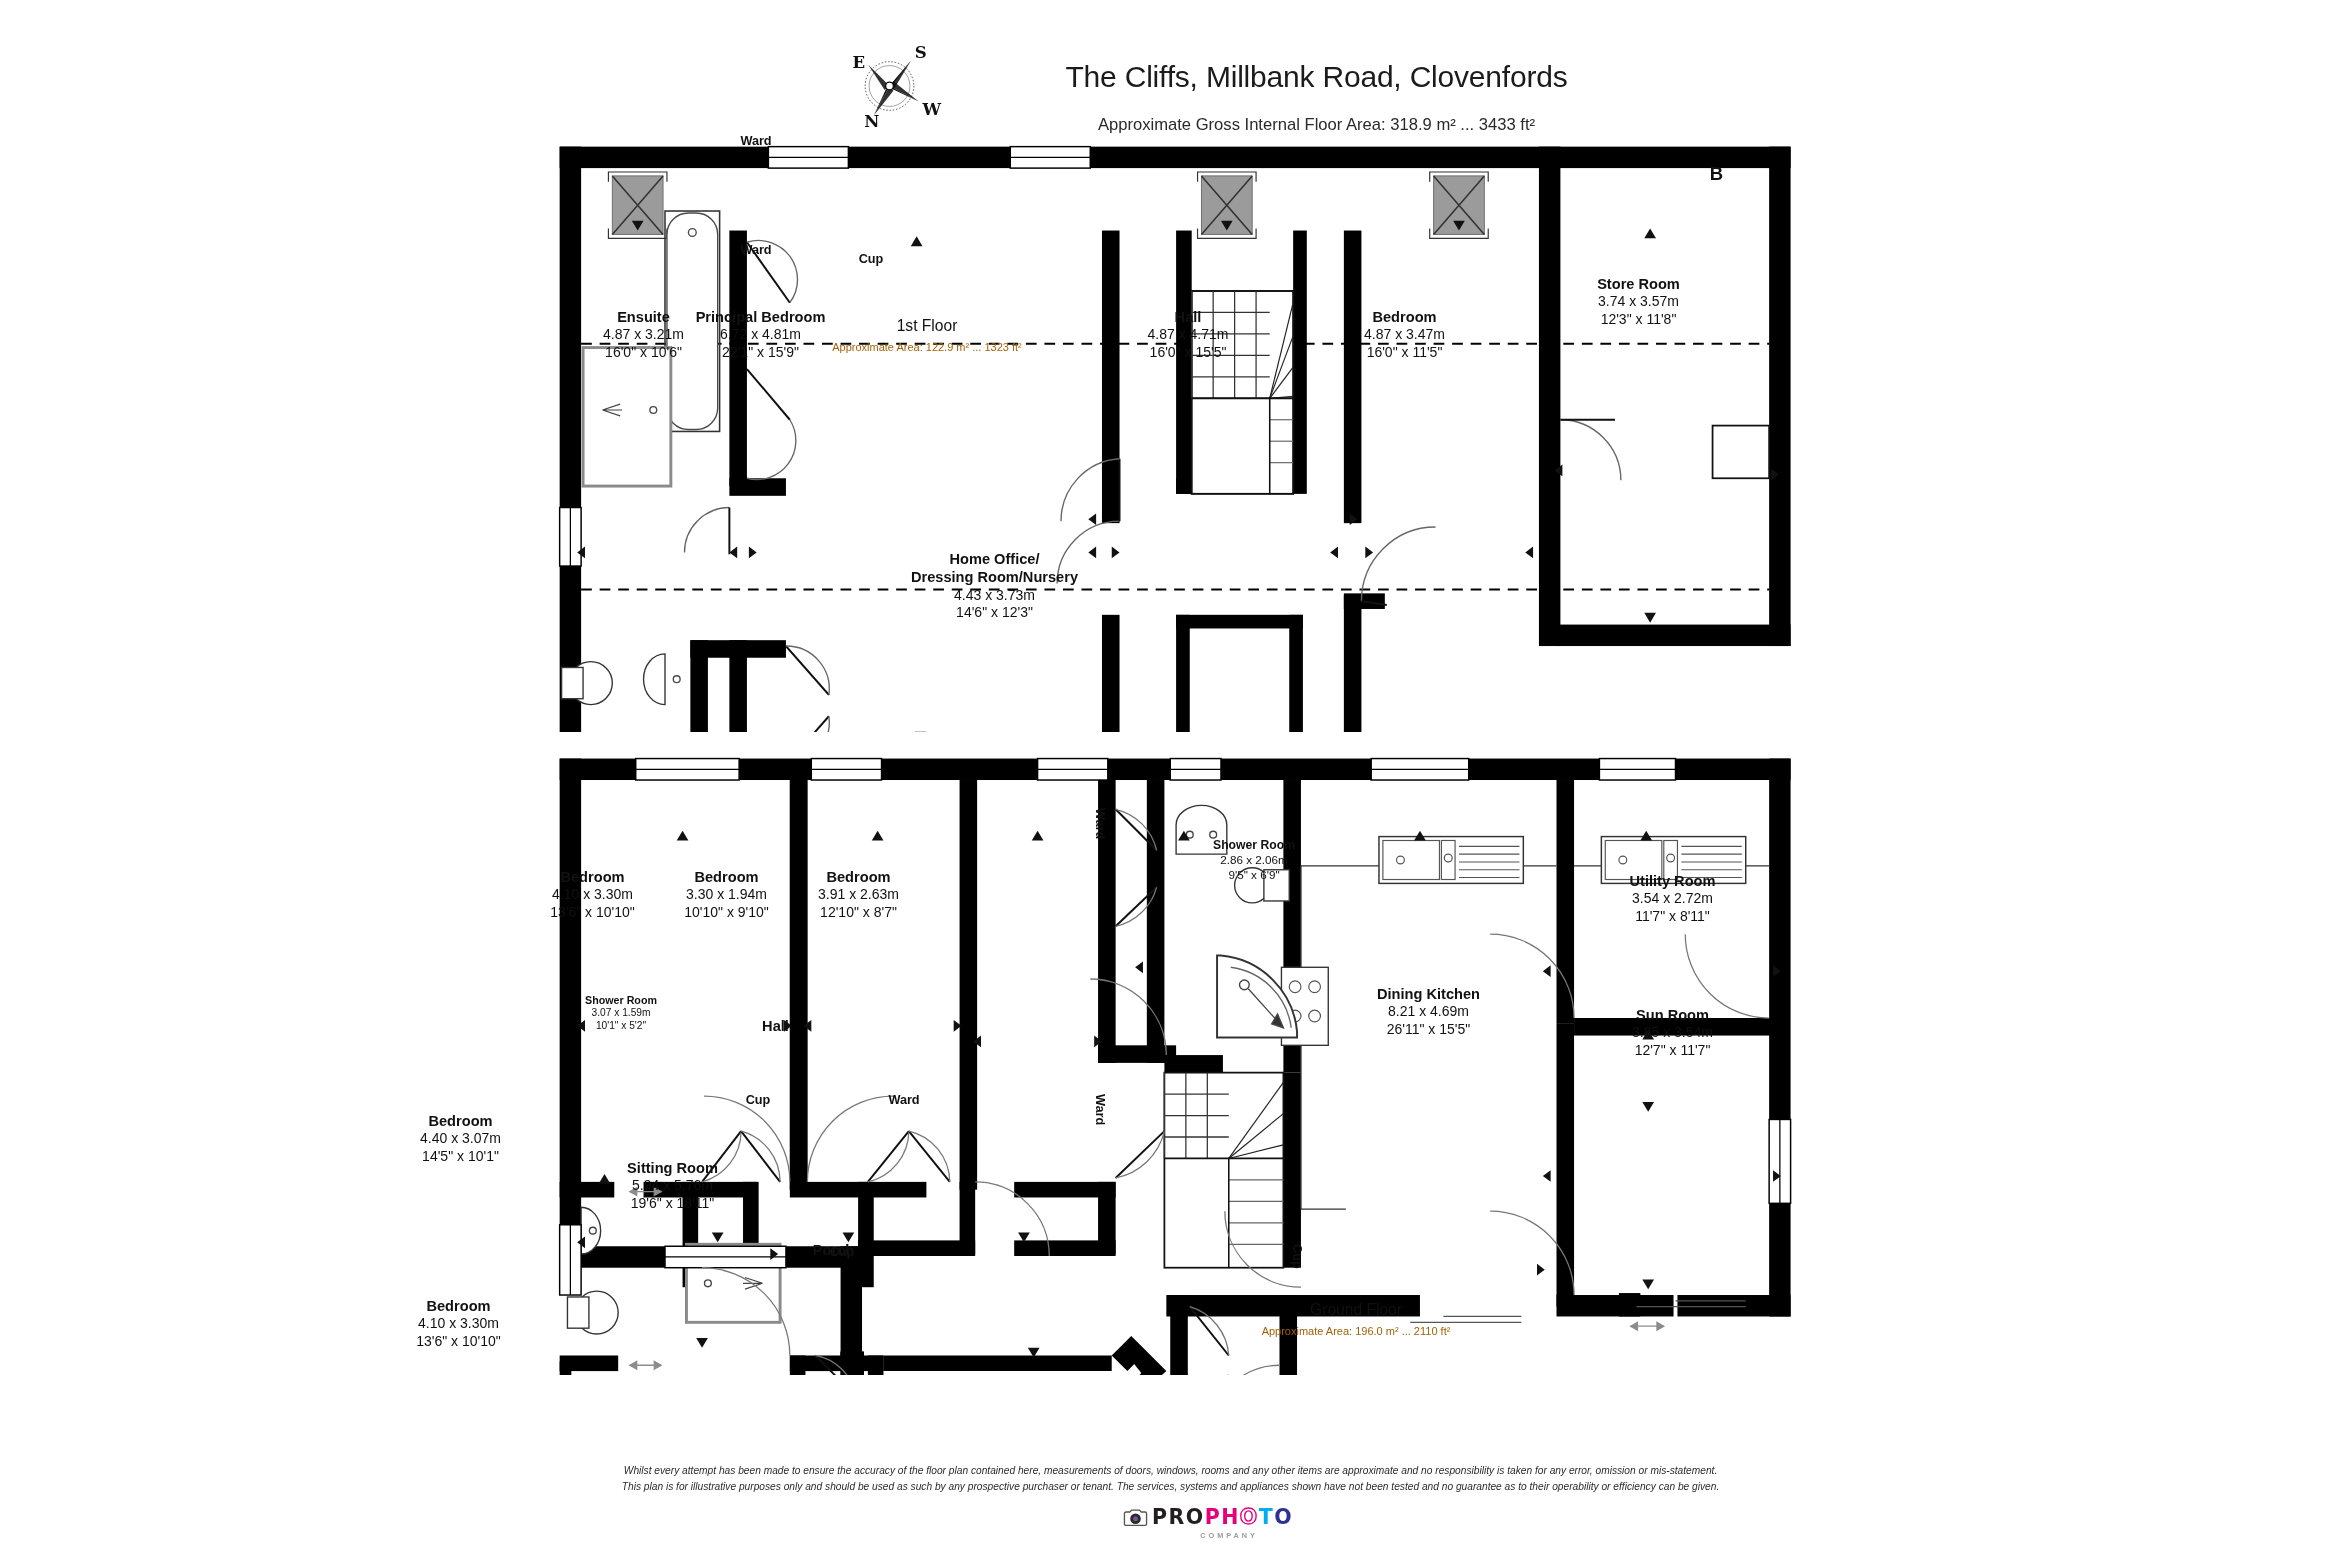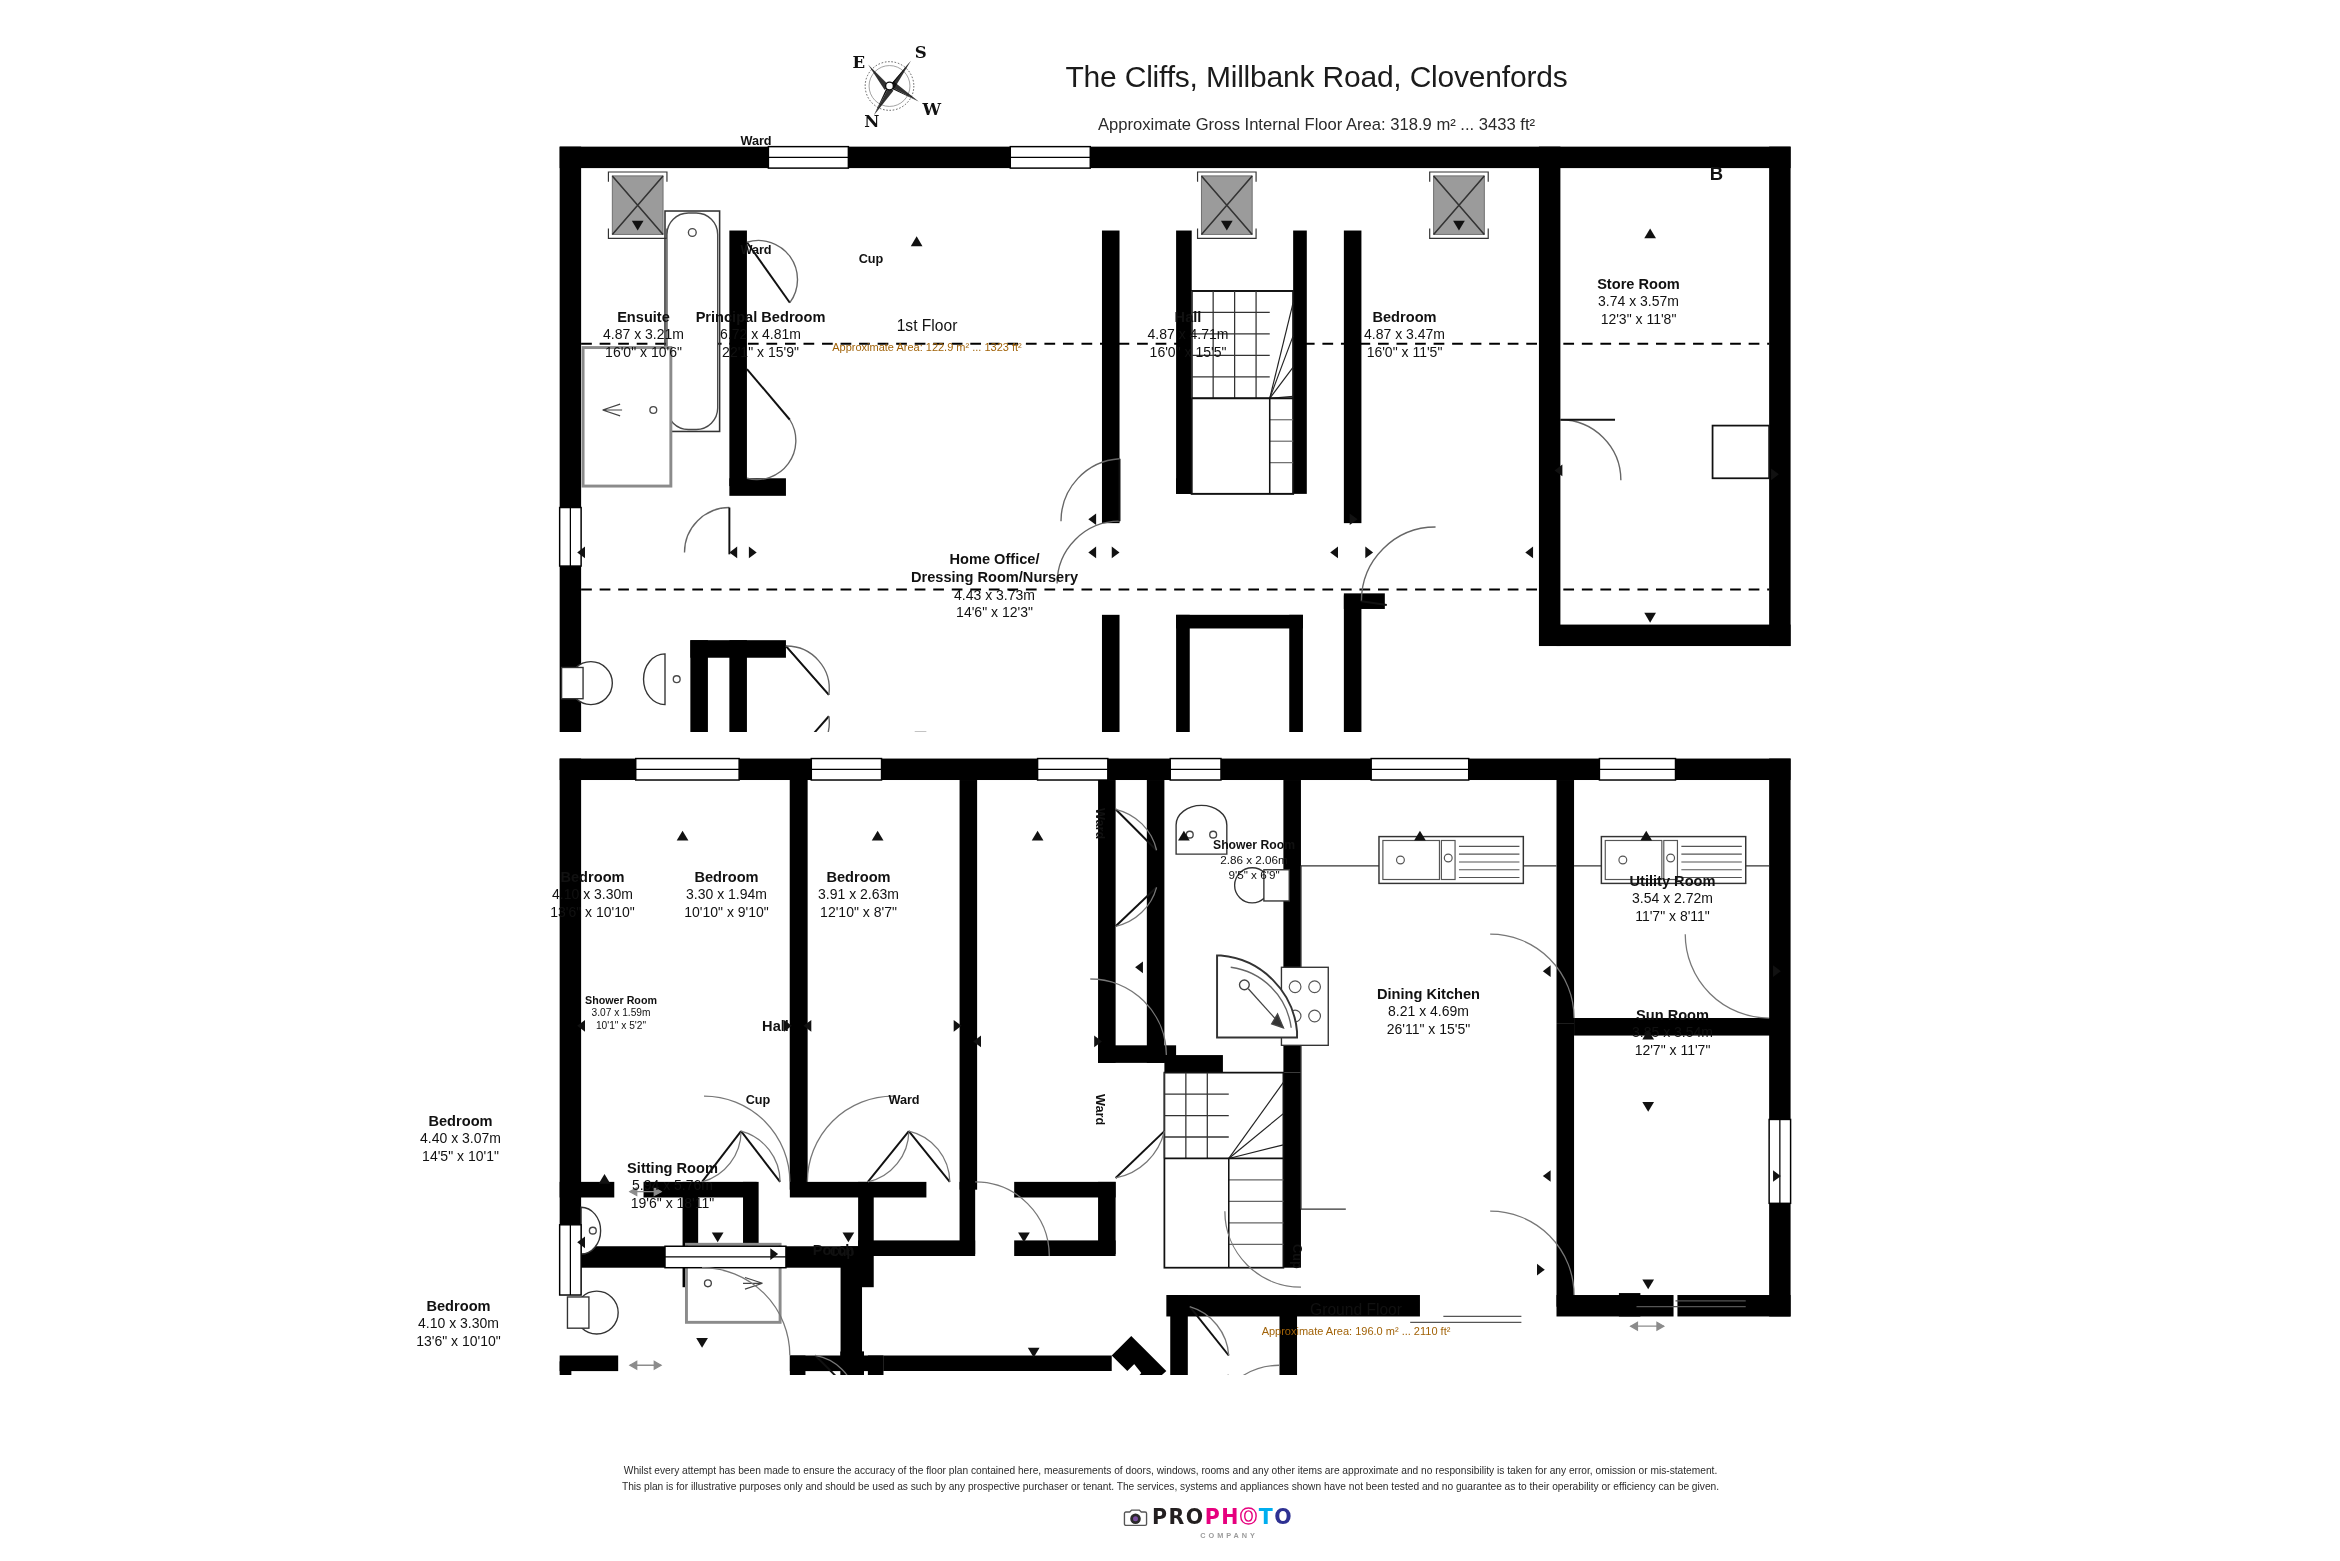--- a/index.html
+++ b/index.html
@@ -45,21 +45,21 @@
   .lbl.mini.vert { writing-mode:vertical-rl; text-orientation:mixed; }
   .lbl.boiler { font-size:18.5px; font-weight:bold; }
 
   .floorlabel { position:absolute; text-align:center; white-space:nowrap; }
   .floorlabel .ttl { font-size:15.6px; font-weight:normal; color:#111; display:block; margin-bottom:5.9px;}
   .floorlabel .ar  { font-size:11px; font-weight:400; color:#a16207; display:block; }
 
   
   .disclaimer {
     position:absolute; left:0; top:1463px; width:2341px;
-    text-align:center; font-size:10.2px; line-height:1.55; color:#2b2b2b;
+    text-align:center; font-size:10.2px; line-height:1.55; color:#2b2b2b;font-style:italic;
   }
   .logo { position:absolute; left:1123px; top:1505px; width:137px; height:41px; }
   .logo-row { display:flex; align-items:center; height:25px; }
   .logo-cam { width:25px; height:21.5px; margin-right:3.9px; }
   .logo-word { font-family:"DejaVu Sans", sans-serif; font-size:20.5px; font-weight:bold; letter-spacing:1.5px; line-height:21.5px; }
   .logo-sub { text-align:right; font-size:7.3px; letter-spacing:3px; color:#9b9b9b; font-weight:bold; margin-top:1px; padding-right:2px;}
 </style>
 </head>
 <body>
 

